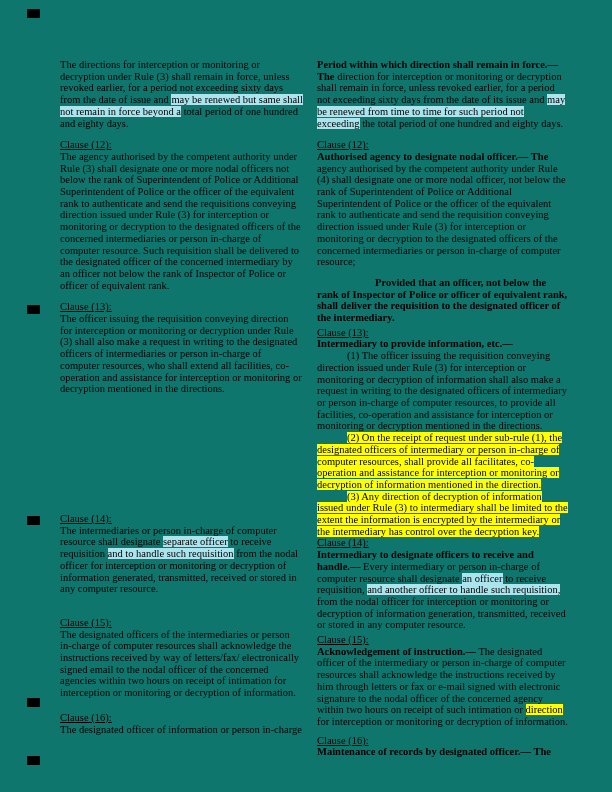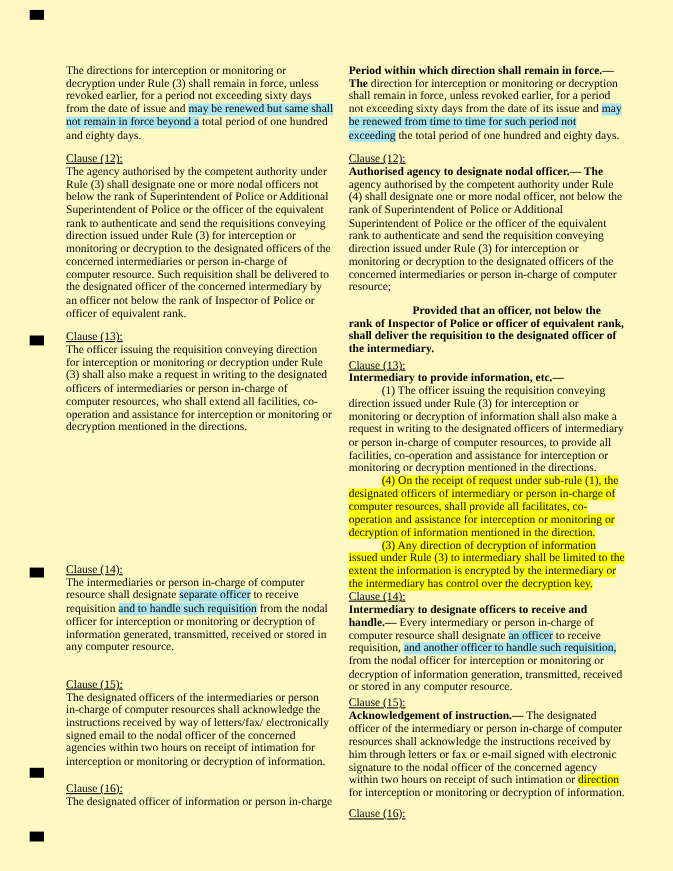--- a/index.html
+++ b/index.html
@@ -1,19 +1,19 @@
 <!DOCTYPE html>
 <html><head>
 <meta charset="utf-8">
 <style>
   html,body{margin:0;padding:0;background:#e8e8e8;}
   .page{
     position:relative;
     width:612px;height:792px;
-    background:#fef9c3;
+    background:#0f766e;
     font-family:"Liberation Serif", serif;
     font-size:10.5px;
     line-height:11.7px;
     color:#000;
     overflow:hidden;
   }
   .col{position:absolute;top:59px;}
   .col-left{left:60px;width:243px;}
   .col-right{left:317px;width:251px;}
   p{margin:0;padding:0;}
@@ -43,26 +43,27 @@
       <p><span>The designated officer of information or person in-charge</span></p>
     </div>
   <div class="col col-right">
       <p><span class="b">Period within which direction shall remain in force.— The</span><span> direction for interception or monitoring or decryption shall remain in force, unless revoked earlier, for a period not exceeding sixty days from the date of its issue and </span><span class="hl-c">may be renewed from time to time for such period not exceeding</span><span> the total period of one hundred and eighty days.</span></p>
       <p style="margin-top: 10px;"><span class="u">Clause (12):</span></p>
       <p><span class="b"> Authorised agency to designate nodal officer.— The</span><span> agency authorised by the competent authority under Rule (4) shall designate one or more nodal officer, not below the rank of Superintendent of Police or Additional Superintendent of Police or the officer of the equivalent rank to authenticate and send the requisition conveying direction issued under Rule (3) for interception or monitoring or decryption to the designated officers of the concerned intermediaries or person in-charge of computer resource;</span></p>
       <p class="ind-lg" style="margin-top: 9px; font-weight: bold;"><span>Provided that an officer, not below the rank of Inspector of Police or officer of equivalent rank, shall deliver the requisition to the designated officer of the intermediary.</span></p>
       <p style="margin-top: 3px;"><span class="u">Clause (13):</span></p>
       <p><span class="b">Intermediary to provide information, etc.—</span></p>
       <p class="ind-sm"><span>(1) The officer issuing the requisition conveying direction issued under Rule (3) for interception or monitoring or decryption of information shall also make a request in writing to the designated officers of intermediary or person in-charge of computer resources, to provide all facilities, co-operation and assistance for interception or monitoring or decryption mentioned in the directions.</span></p>
-      <p class="ind-sm"><span class="hl-y">(4) On the receipt of request under sub-rule (1), the designated officers of intermediary or person in-charge of computer resources, shall provide all facilitates, co-operation and assistance for interception or monitoring or decryption of information mentioned in the direction.</span></p>
+      <p class="ind-sm"><span class="hl-y">(2) On the receipt of request under sub-rule (1), the designated officers of intermediary or person in-charge of computer resources, shall provide all facilitates, co-operation and assistance for interception or monitoring or decryption of information mentioned in the direction.</span></p>
       <p class="ind-sm"><span class="hl-y">(3) Any direction of decryption of information issued under Rule (3) to intermediary shall be limited to the extent the information is encrypted by the intermediary or the intermediary has control over the decryption key.</span></p>
       <p><span class="u">Clause (14):</span></p>
       <p><span class="b">Intermediary to designate officers to receive and handle.—</span><span> Every intermediary or person in-charge of computer resource shall designate </span><span class="hl-c">an officer</span><span> to receive requisition, </span><span class="hl-c">and another officer to handle such requisition,</span><span> from the nodal officer for interception or monitoring or decryption of information generation, transmitted, received or stored in any computer resource.</span></p>
       <p style="margin-top: 3px;"><span class="u">Clause (15):</span></p>
       <p><span class="b">Acknowledgement of instruction.—</span><span> The designated officer of the intermediary or person in-charge of computer resources shall acknowledge the instructions received by him through letters or fax or e-mail signed with electronic signature to the nodal officer of the concerned agency within two hours on receipt of such intimation or </span><span class="hl-y">direction</span><span> for interception or monitoring or decryption of information.</span></p>
       <p style="margin-top: 7px;"><span class="u">Clause (16):</span></p>
+      <p><span class="b">Maintenance of records by designated officer.— The</span></p>
     </div>
 <div class="marker" style="top: 9px;"></div>
     <div class="marker" style="top: 305px;"></div>
     <div class="marker" style="top: 516px;"></div>
     <div class="marker" style="top: 698px;"></div>
     <div class="marker" style="top: 756px;"></div>
   </div>
 
 </body></html>

